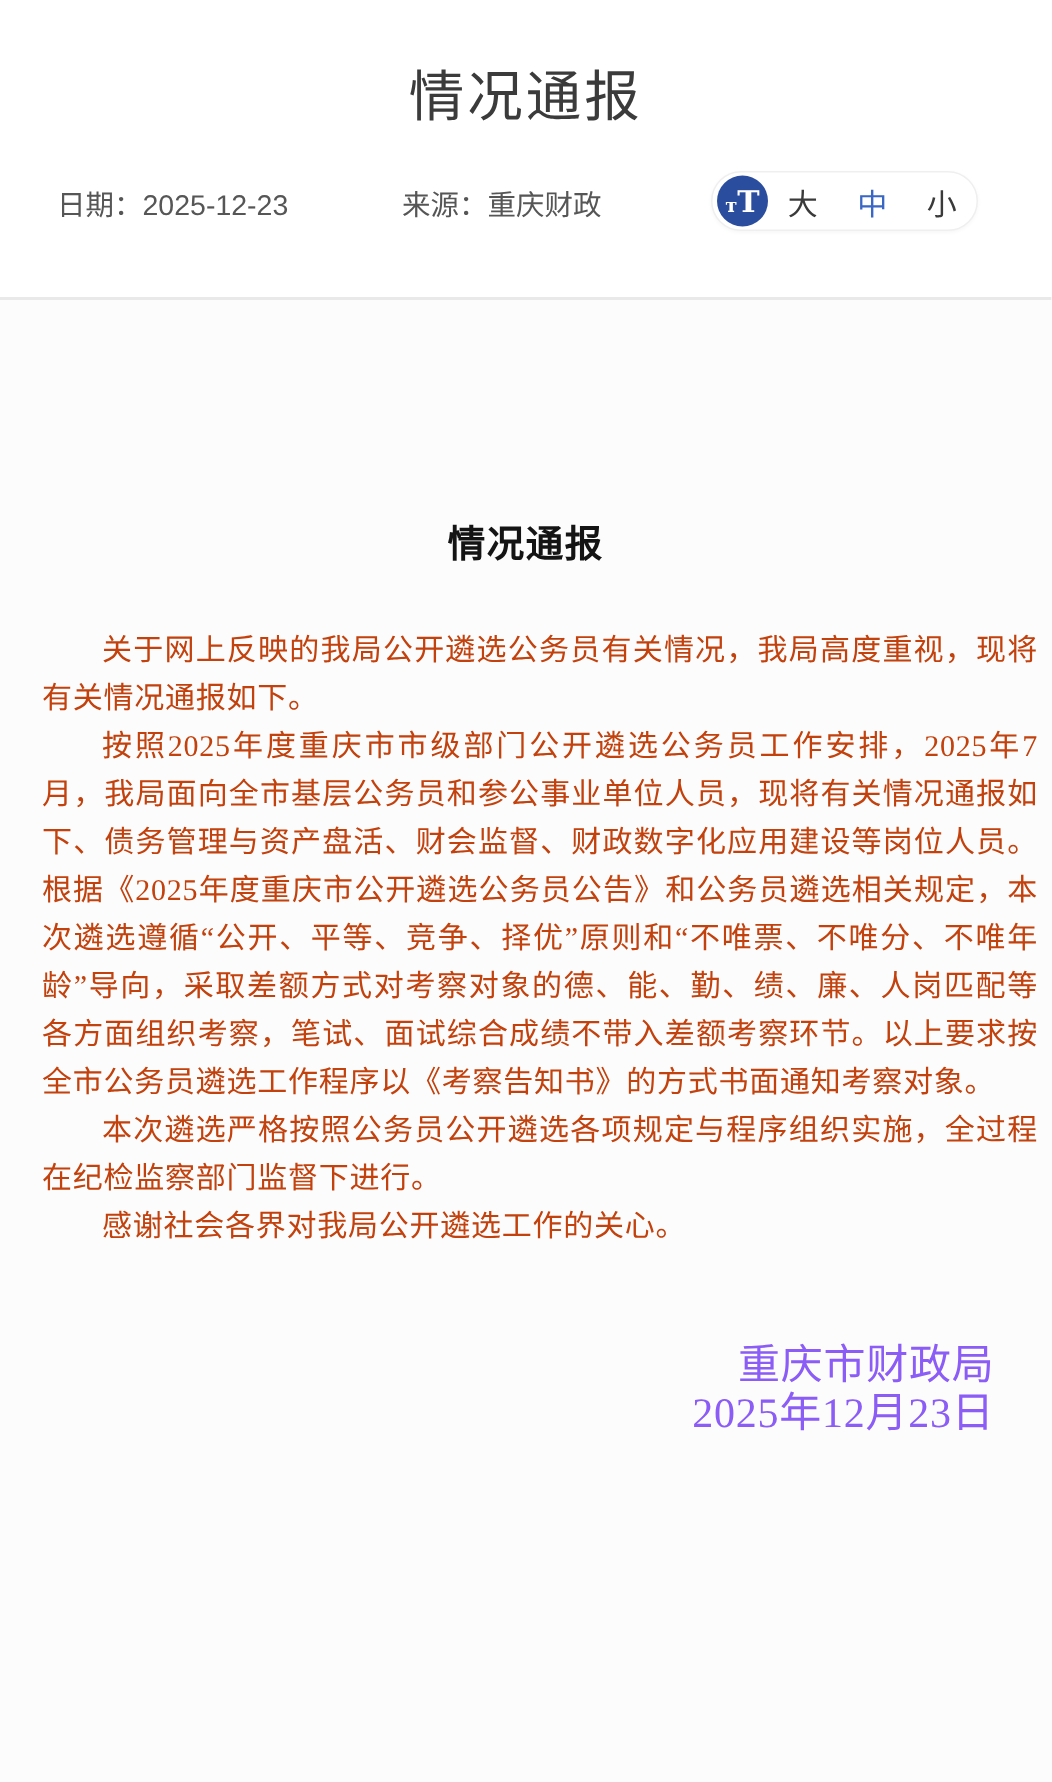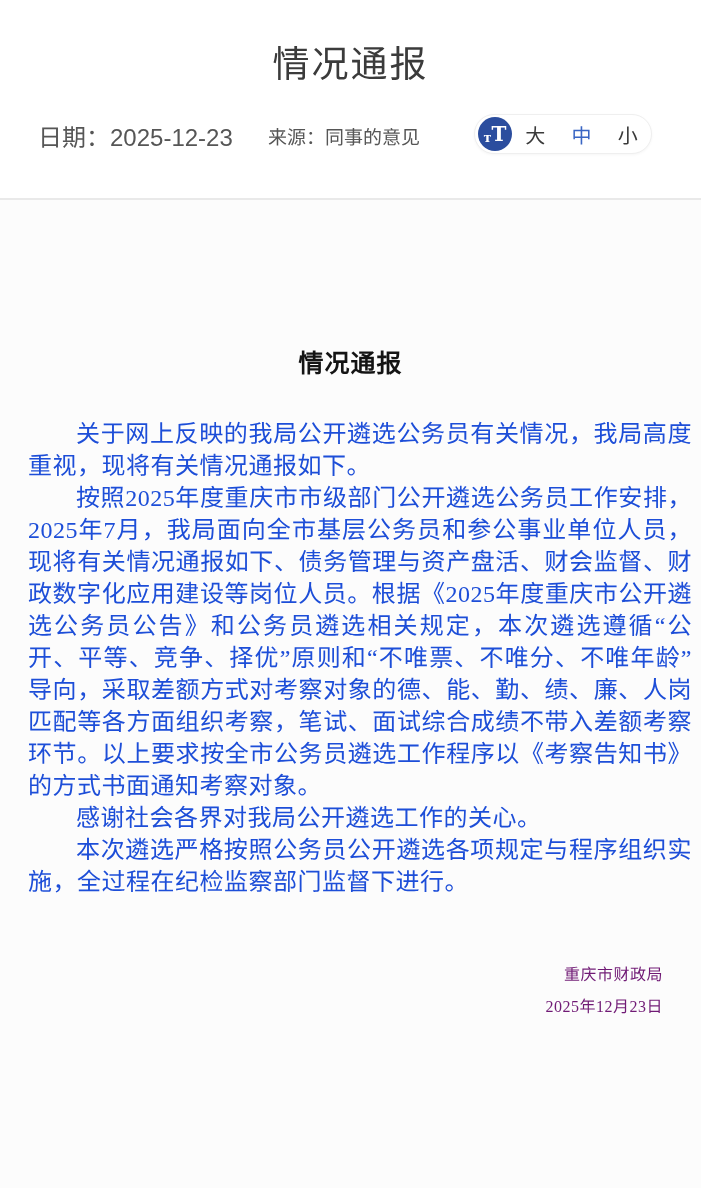--- a/index.html
+++ b/index.html
@@ -7,21 +7,21 @@
     width:701px;height:1188px;position:relative;background:#ffffff;
     font-family:"Liberation Sans","DejaVu Sans",sans-serif;
     overflow:hidden;
   }
   
   .page-title{
     position:absolute;top:42px;left:0;right:0;
     text-align:center;font-size:37px;line-height:46px;
     font-weight:500;color:#3b3b3b;letter-spacing:2px;margin:0;
   }
-  .meta-date{position:absolute;left:38px;top:125px;font-size:24px;line-height:26px;color:#565656;}
+  .meta-date{position:absolute;left:38px;top:125px;font-size:19px;line-height:26px;color:#565656;}
   .meta-source{position:absolute;left:268px;top:125px;font-size:19px;line-height:26px;color:#565656;}
 
   .fs-widget{
     position:absolute;left:474px;top:114px;width:178px;height:40px;
     border:1px solid #efefef;border-radius:21px;background:#ffffff;
     box-shadow:0 1px 3px rgba(0,0,0,0.04);
     display:flex;align-items:center;box-sizing:border-box;
   }
   .fs-icon{
     width:34px;height:34px;border-radius:50%;background:#2b4d9e;
@@ -51,57 +51,57 @@
   }
   .doc-title{
     margin:147px 0 0 0;text-align:center;
     font-size:25px;line-height:34px;font-weight:bold;color:#141414;
     letter-spacing:1px;
   }
   .doc-body{
     margin-top:37px;padding:0 9px 0 28px;
   }
   .doc-body p{
-    margin:0;font-size:24px;line-height:32px;color:#1d4ed8;
+    margin:0;font-size:20px;line-height:32px;color:#c2410c;
     text-align:justify;text-indent:2em;
     letter-spacing:0.5px;
   }
   .signature{
     margin-top:61px;padding-right:29px;text-align:right;
   }
   .signature div{
-    font-size:16px;line-height:32px;color:#701a75;letter-spacing:0.5px;
+    font-size:28px;line-height:32px;color:#8b5cf6;letter-spacing:0.5px;
   }
 </style>
 </head>
 <body>
 
 <h1 class="page-title">情况通报</h1>
 
 <div class="meta-date"><span>日期：</span><span>2025-12-23</span></div>
 
-<div class="meta-source"><span>来源：</span><span>同事的意见</span></div>
+<div class="meta-source"><span>来源：</span><span>重庆财政</span></div>
 
 <div class="fs-widget">
   <span class="fs-icon">
       <span class="t-small">т</span>
       <span class="t-big">T</span>
     </span>
   <span class="fs-option">大</span>
   <span class="fs-option active">中</span>
   <span class="fs-option">小</span>
 </div>
 
 <div class="divider"></div>
 
 <div class="doc">
   <div class="doc-title">情况通报</div>
   <div class="doc-body">
     <p>关于网上反映的我局公开遴选公务员有关情况，我局高度重视，现将有关情况通报如下。</p>
     <p>按照2025年度重庆市市级部门公开遴选公务员工作安排，2025年7月，我局面向全市基层公务员和参公事业单位人员，现将有关情况通报如下、债务管理与资产盘活、财会监督、财政数字化应用建设等岗位人员。根据《2025年度重庆市公开遴选公务员公告》和公务员遴选相关规定，本次遴选遵循“公开、平等、竞争、择优”原则和“不唯票、不唯分、不唯年龄”导向，采取差额方式对考察对象的德、能、勤、绩、廉、人岗匹配等各方面组织考察，笔试、面试综合成绩不带入差额考察环节。以上要求按全市公务员遴选工作程序以《考察告知书》的方式书面通知考察对象。</p>
+    <p>本次遴选严格按照公务员公开遴选各项规定与程序组织实施，全过程在纪检监察部门监督下进行。</p>
     <p>感谢社会各界对我局公开遴选工作的关心。</p>
-    <p>本次遴选严格按照公务员公开遴选各项规定与程序组织实施，全过程在纪检监察部门监督下进行。</p>
     <div class="signature">
       <div>重庆市财政局</div>
       <div>2025年12月23日</div>
     </div>
   </div>
 </div>
 
 </body></html>

